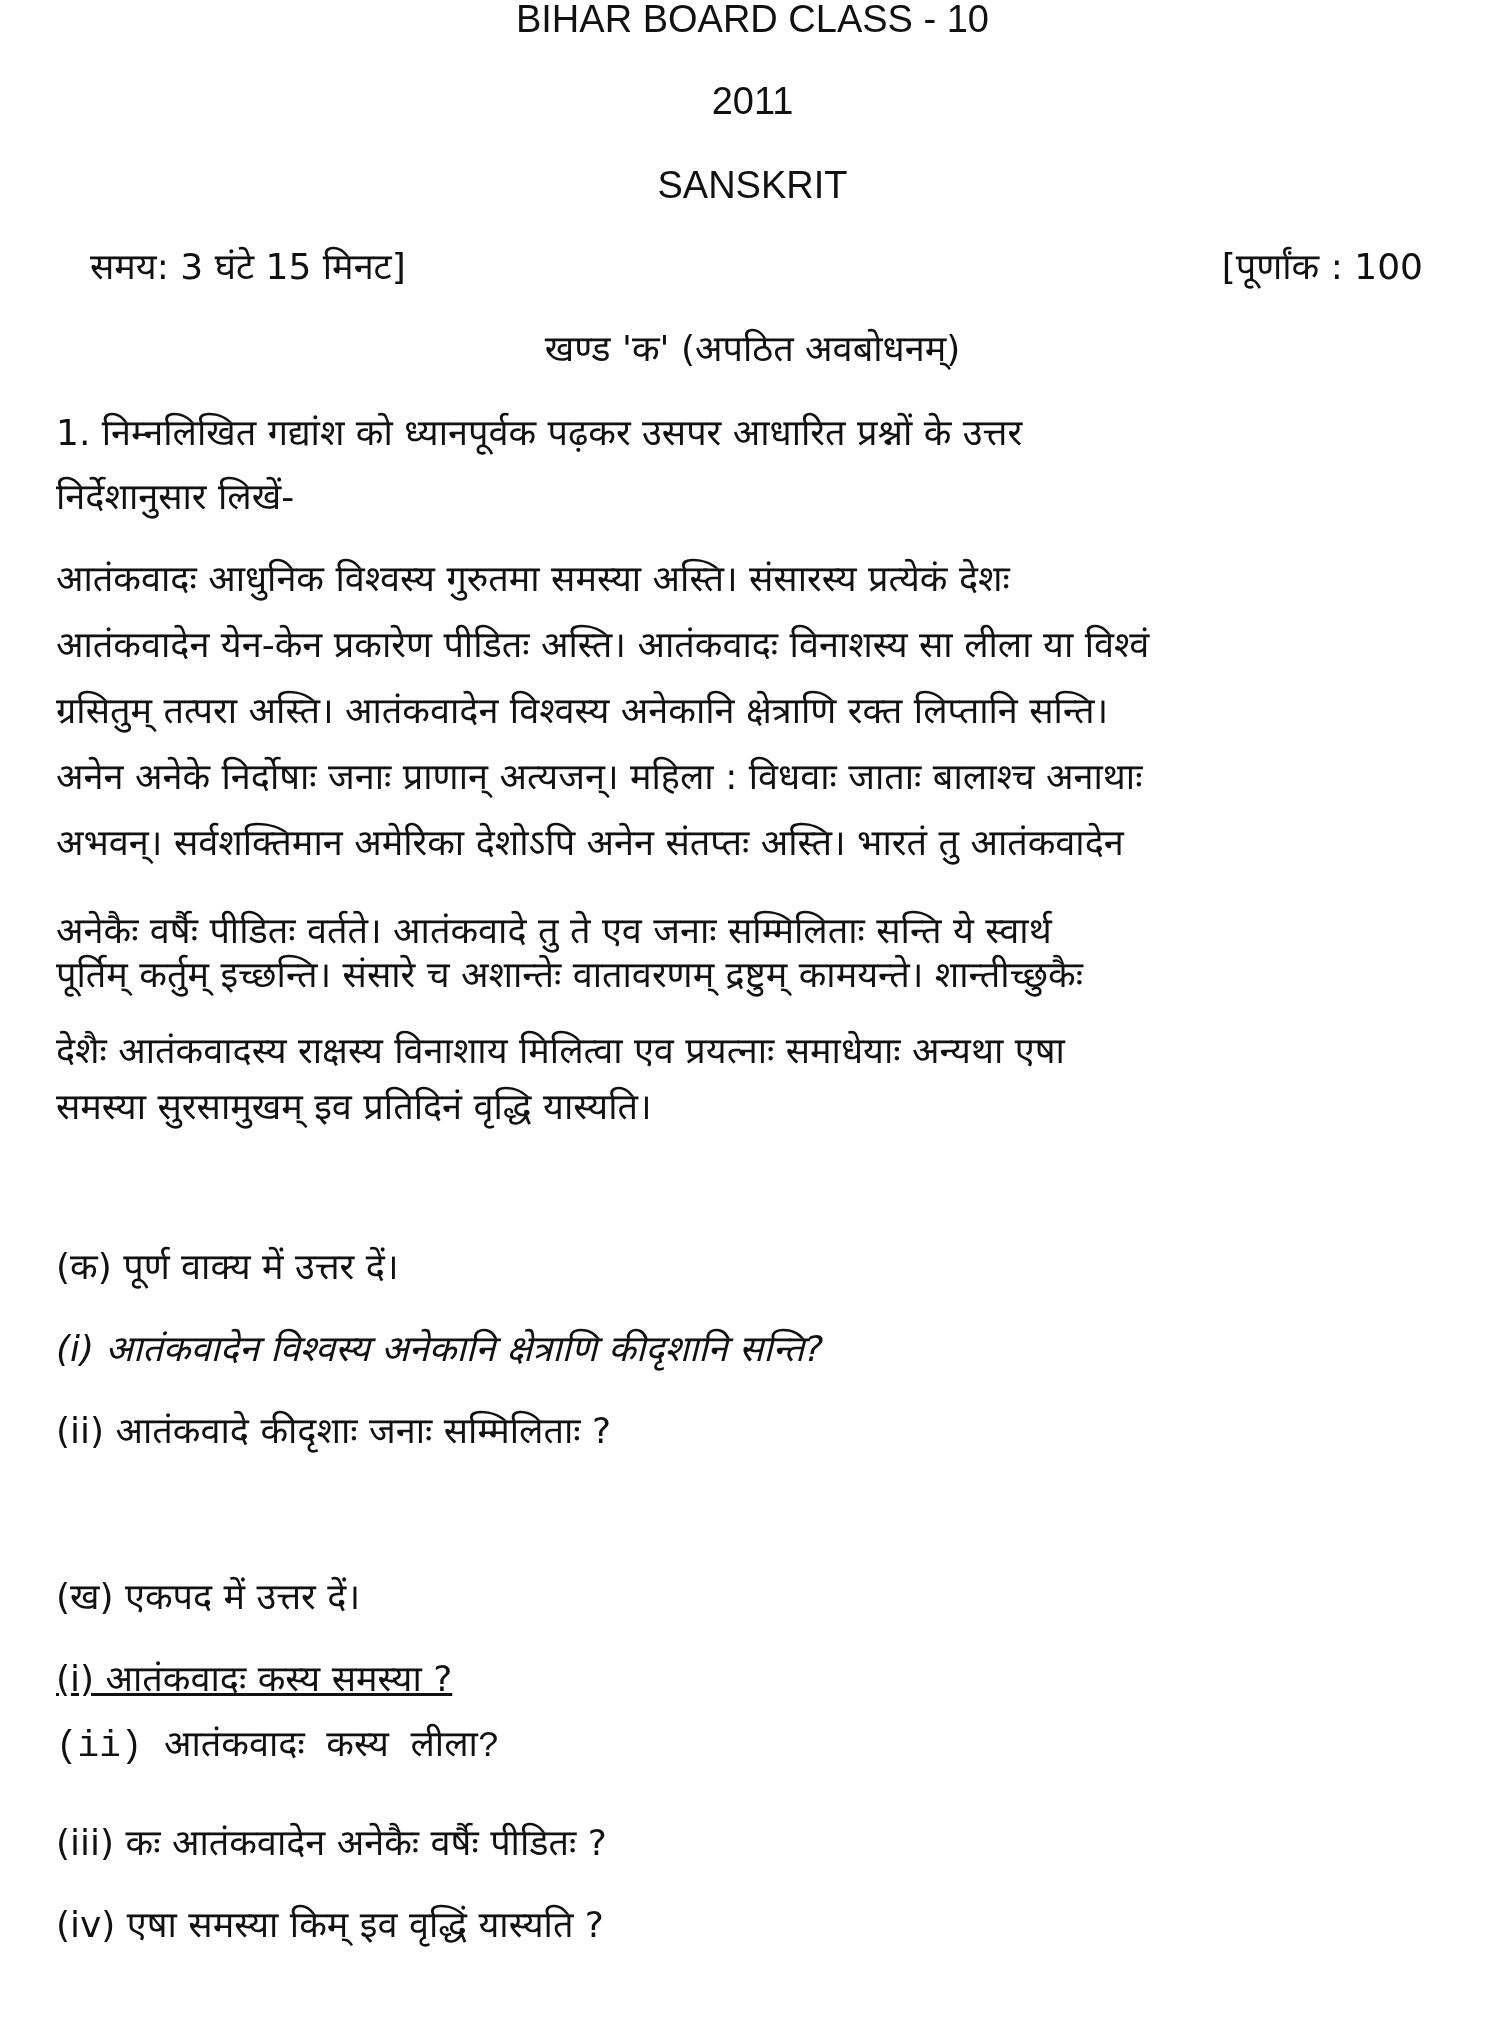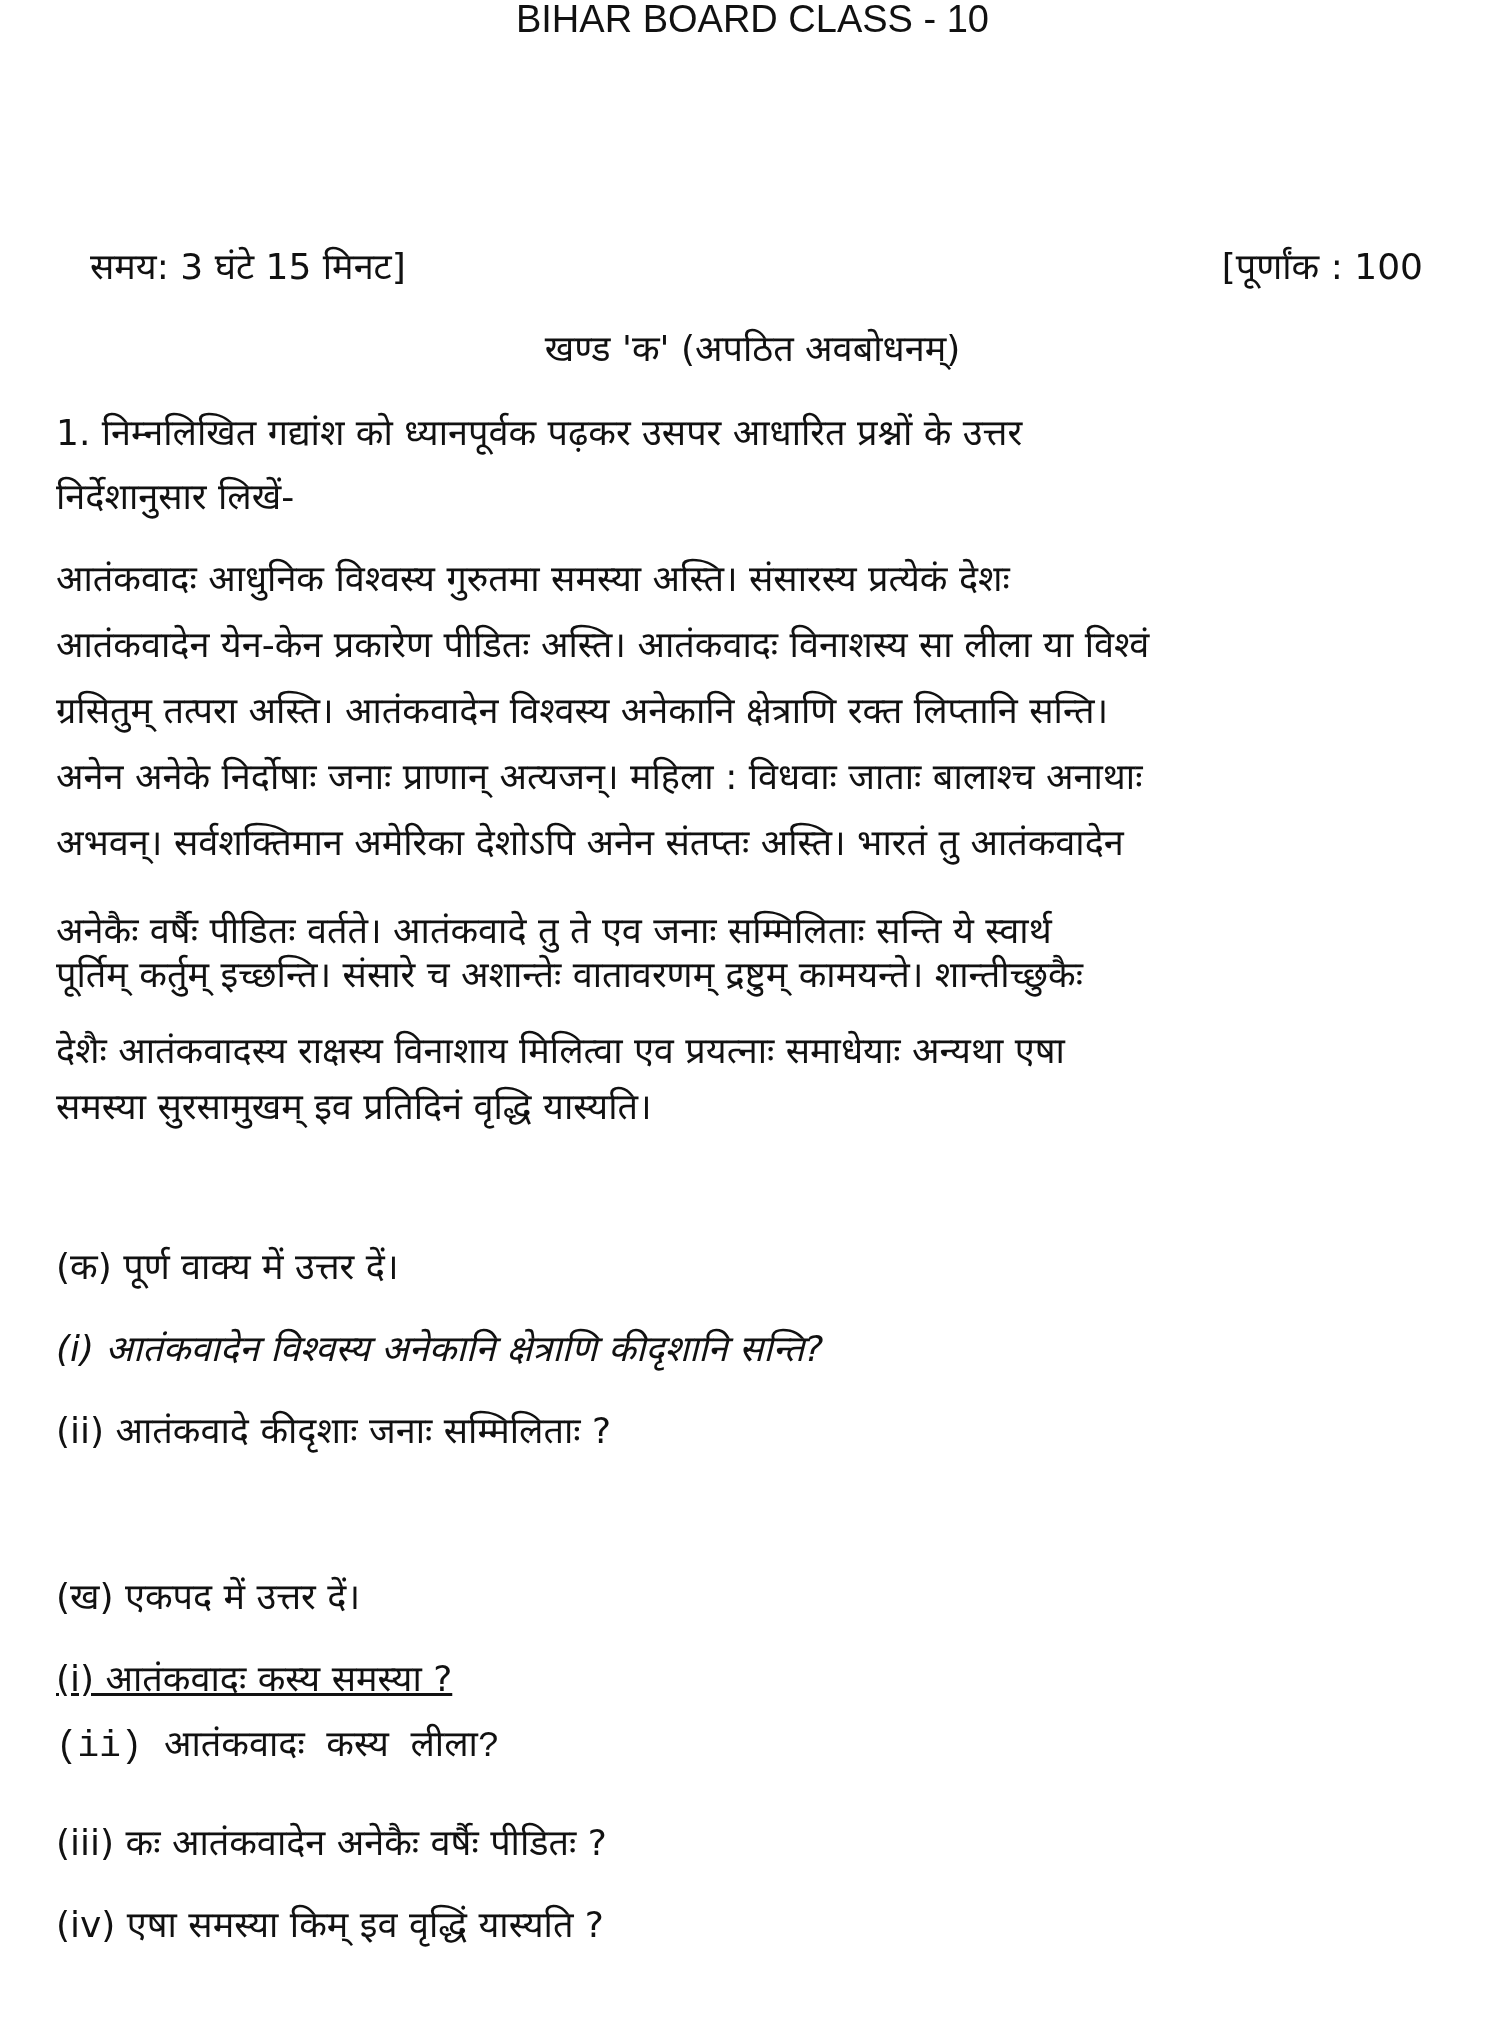--- a/index.html
+++ b/index.html
@@ -49,20 +49,22 @@
       line-height: 46px;
       font-family: "DejaVu Sans", "Liberation Sans", sans-serif;
     }
   </style>
 </head>
 <body>
 
 <div class="page">
 
   <div class="center-line" style="top:-4px;">BIHAR BOARD CLASS - 10</div>
+  <div class="center-line" style="top:78px;">2011</div>
+  <div class="center-line" style="top:162px;">SANSKRIT</div>
 
   <div class="abs deva" style="left:90px; top:244px;">समय: 3 घंटे 15 मिनट]</div>
   <div class="abs deva" style="right:82px; top:244px;">[पूर्णांक : 100</div>
 
   <div class="center-line deva" style="top:326px;">खण्ड 'क' (अपठित अवबोधनम्)</div>
 
   <div class="passage-line" style="top:410px;">1. निम्नलिखित गद्यांश को ध्यानपूर्वक पढ़कर उसपर आधारित प्रश्नों के उत्तर</div>
   <div class="passage-line" style="top:474px;">निर्देशानुसार लिखें-</div>
 
   <div>

